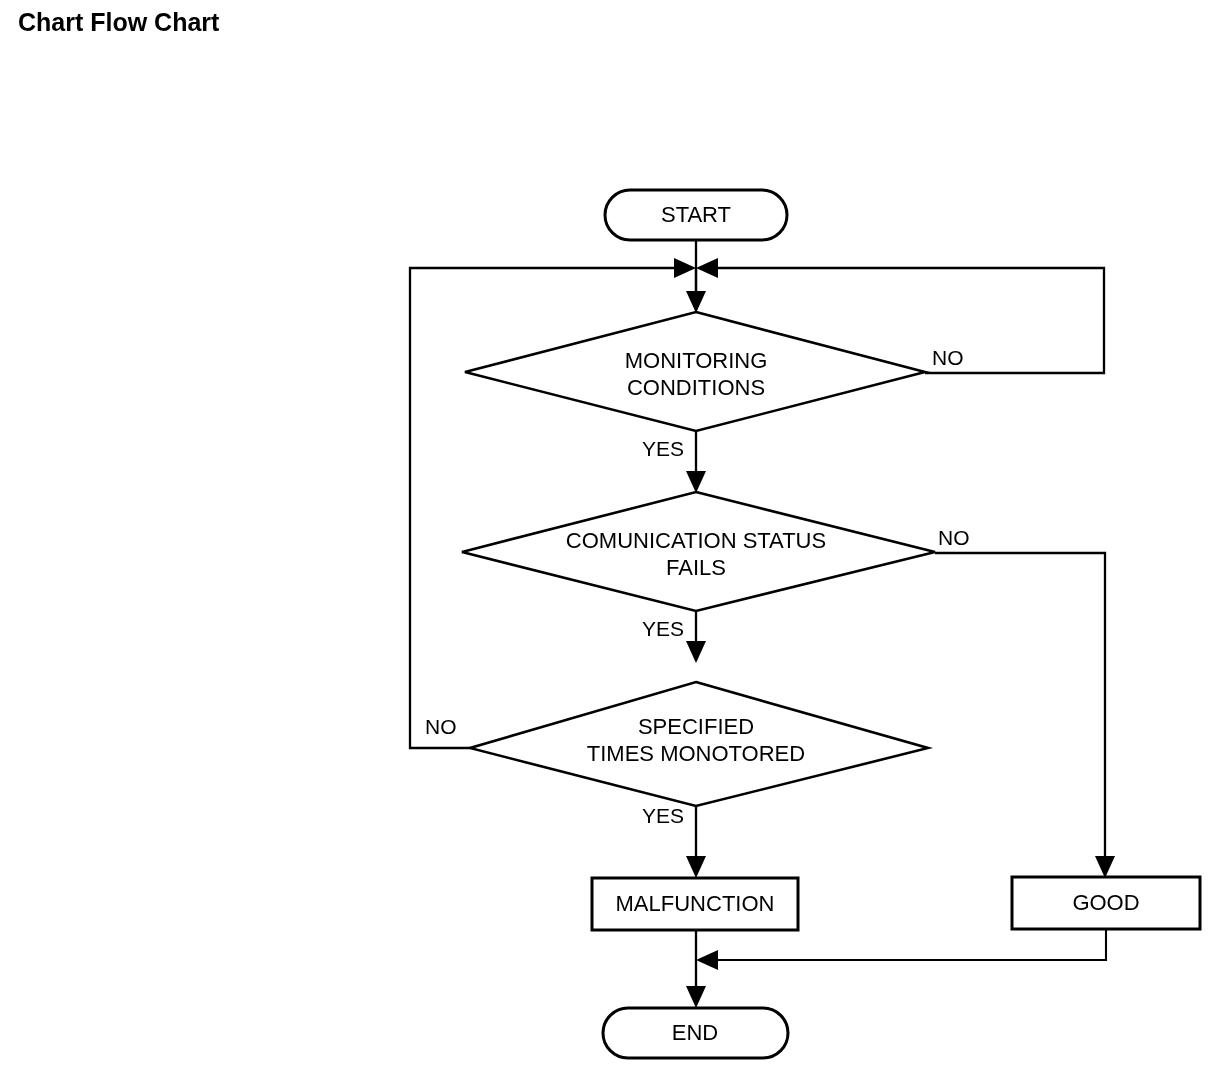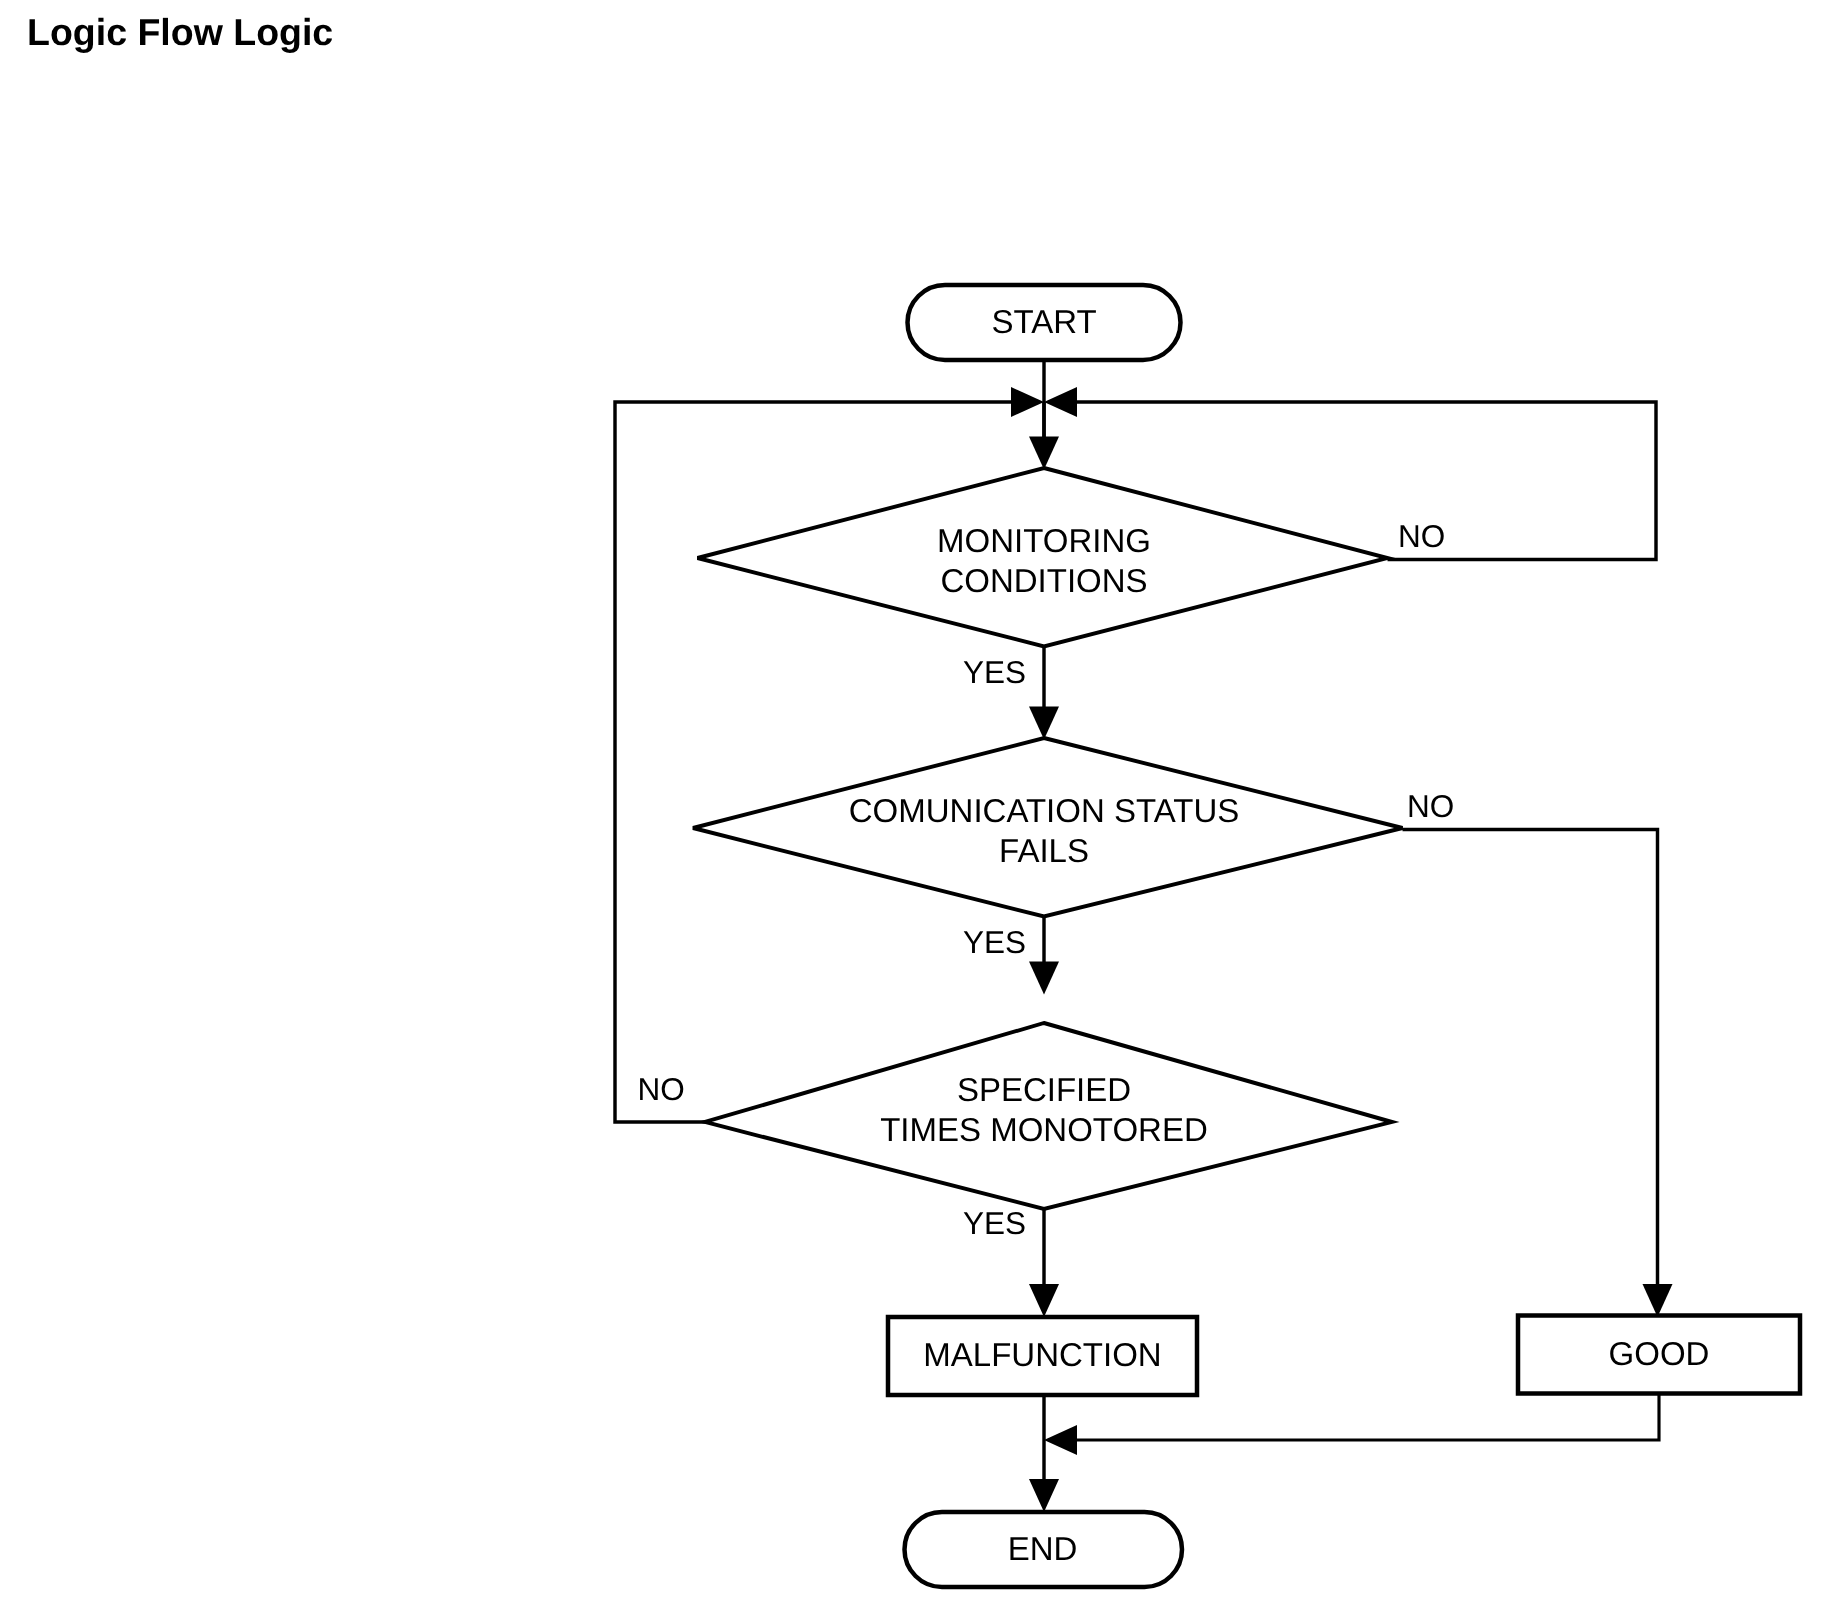--- a/index.html
+++ b/index.html
@@ -72,21 +72,21 @@
     font-size: 21px;
     fill: #000000;
     dominant-baseline: middle;
   }
   .edge-label.anchor-end { text-anchor: end; }
   .edge-label.anchor-start { text-anchor: start; }
 </style>
 </head>
 <body>
 
-<div id="page-title">Logic Flow Logic</div>
+<div id="page-title">Chart Flow Chart</div>
 
 <svg id="flow-svg" viewBox="0 0 1216 1072" xmlns="http://www.w3.org/2000/svg">
 
   <g>
     <rect class="shape-outline" x="605" y="190" width="182" height="50" rx="25" ry="25"></rect>
     <text class="node-label" x="696" y="216">START</text>
   </g>
 
   <path class="conn" d="M 696 240 L 696 310"></path>
 

